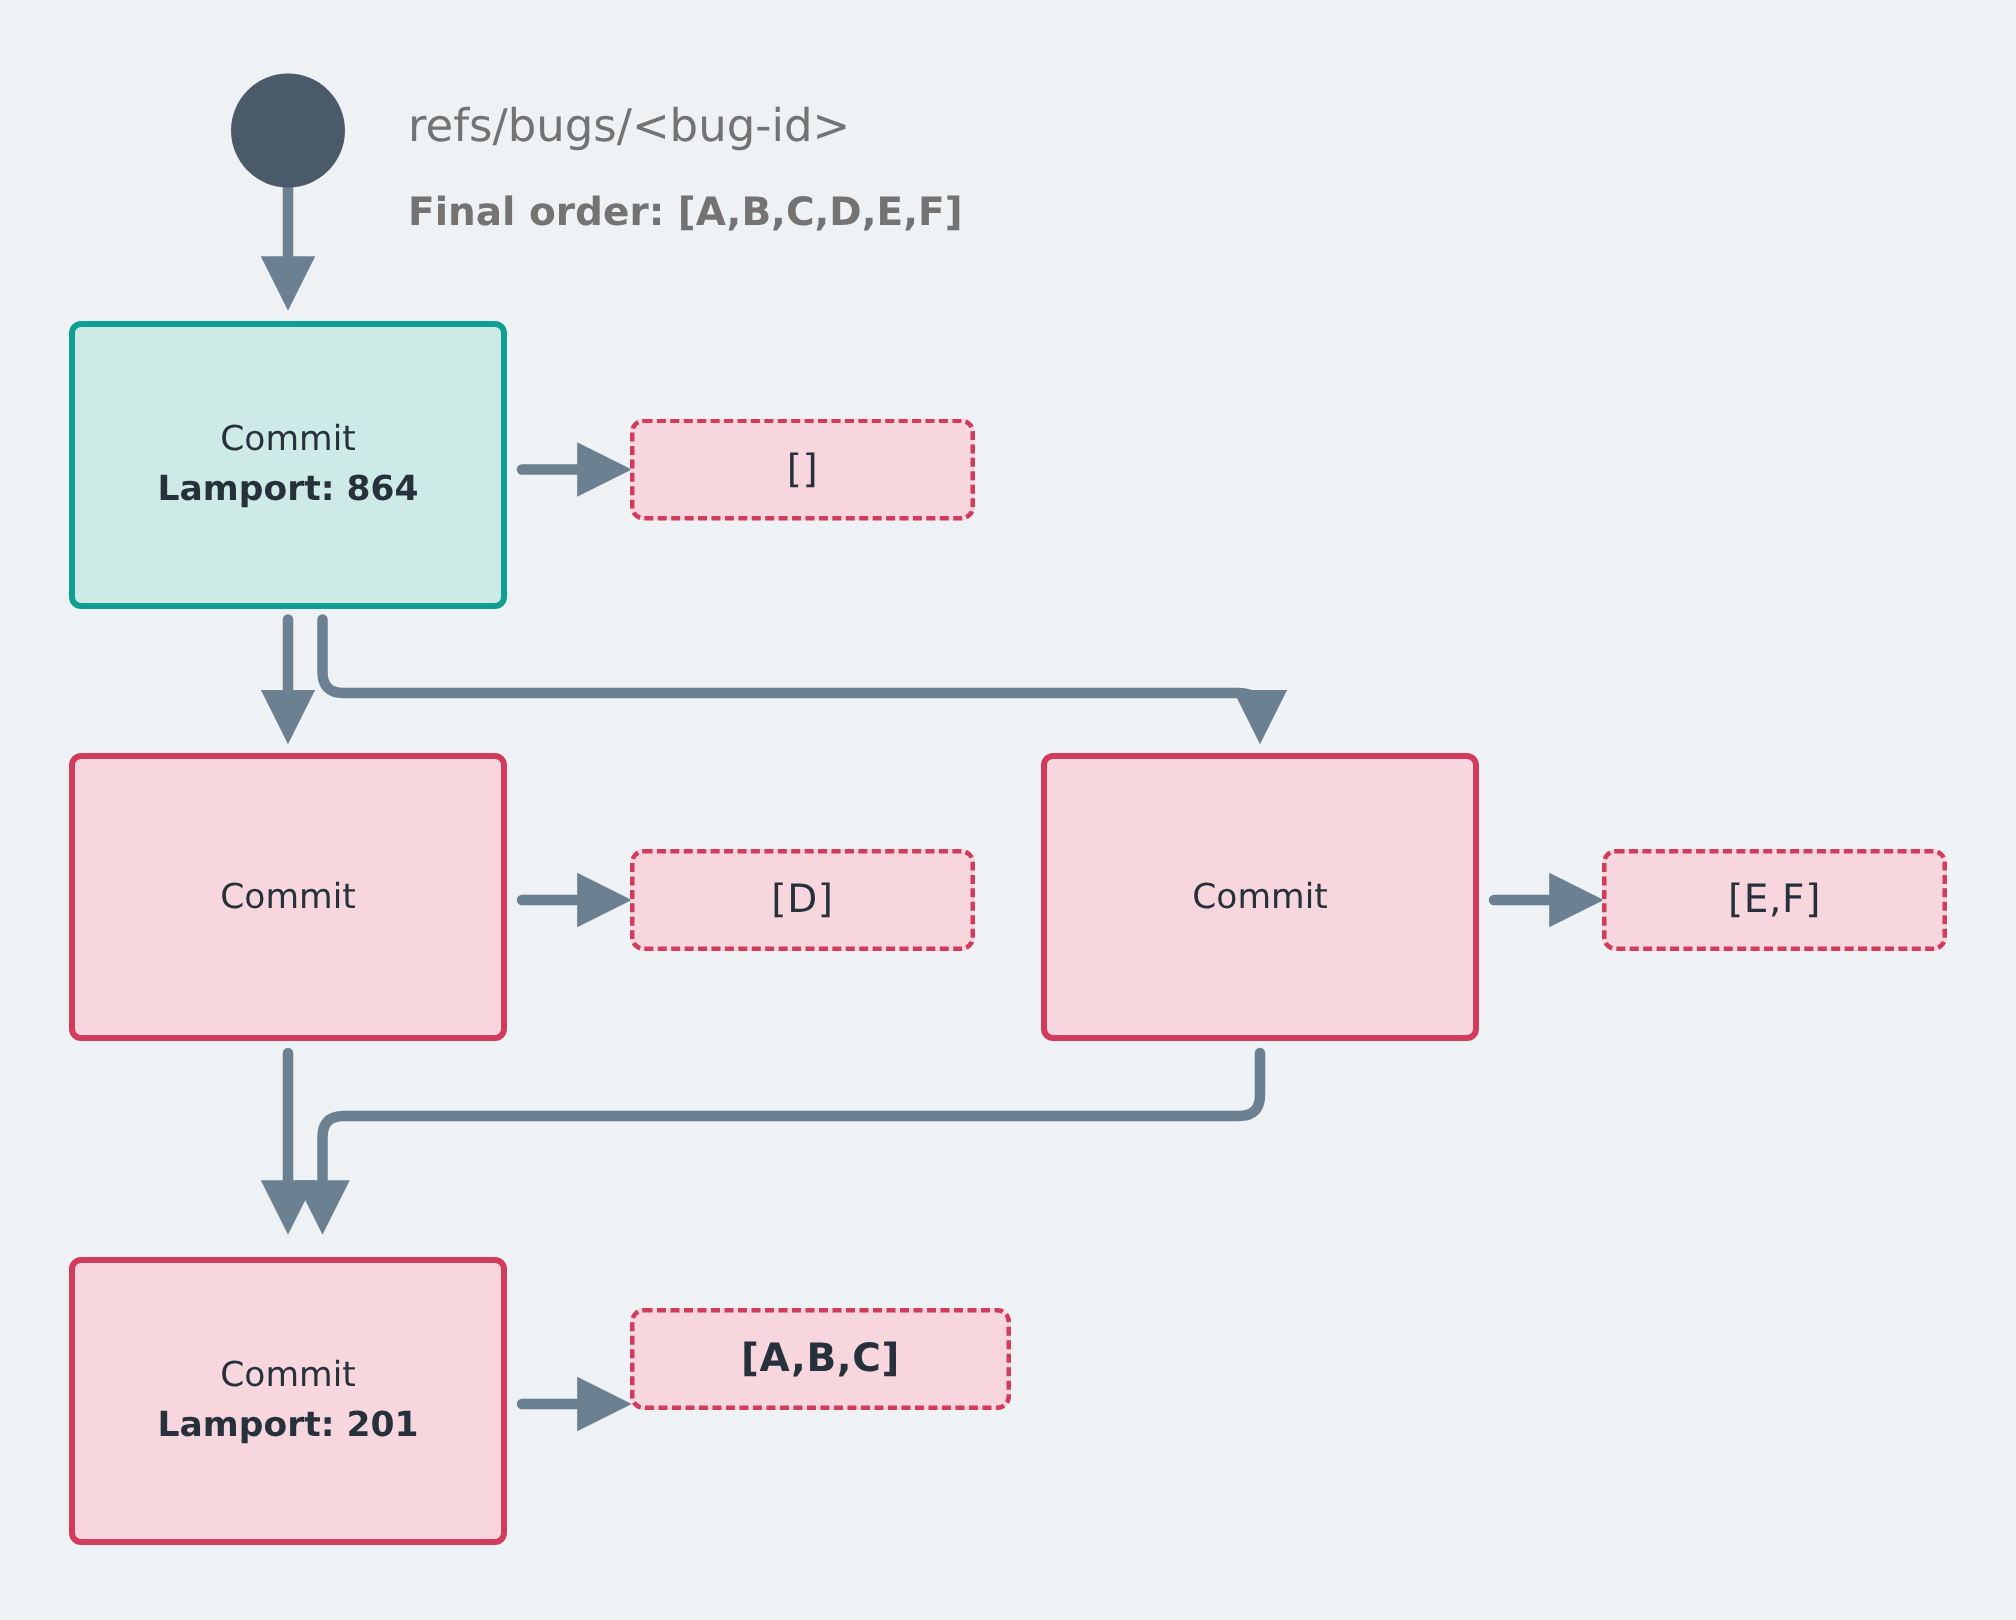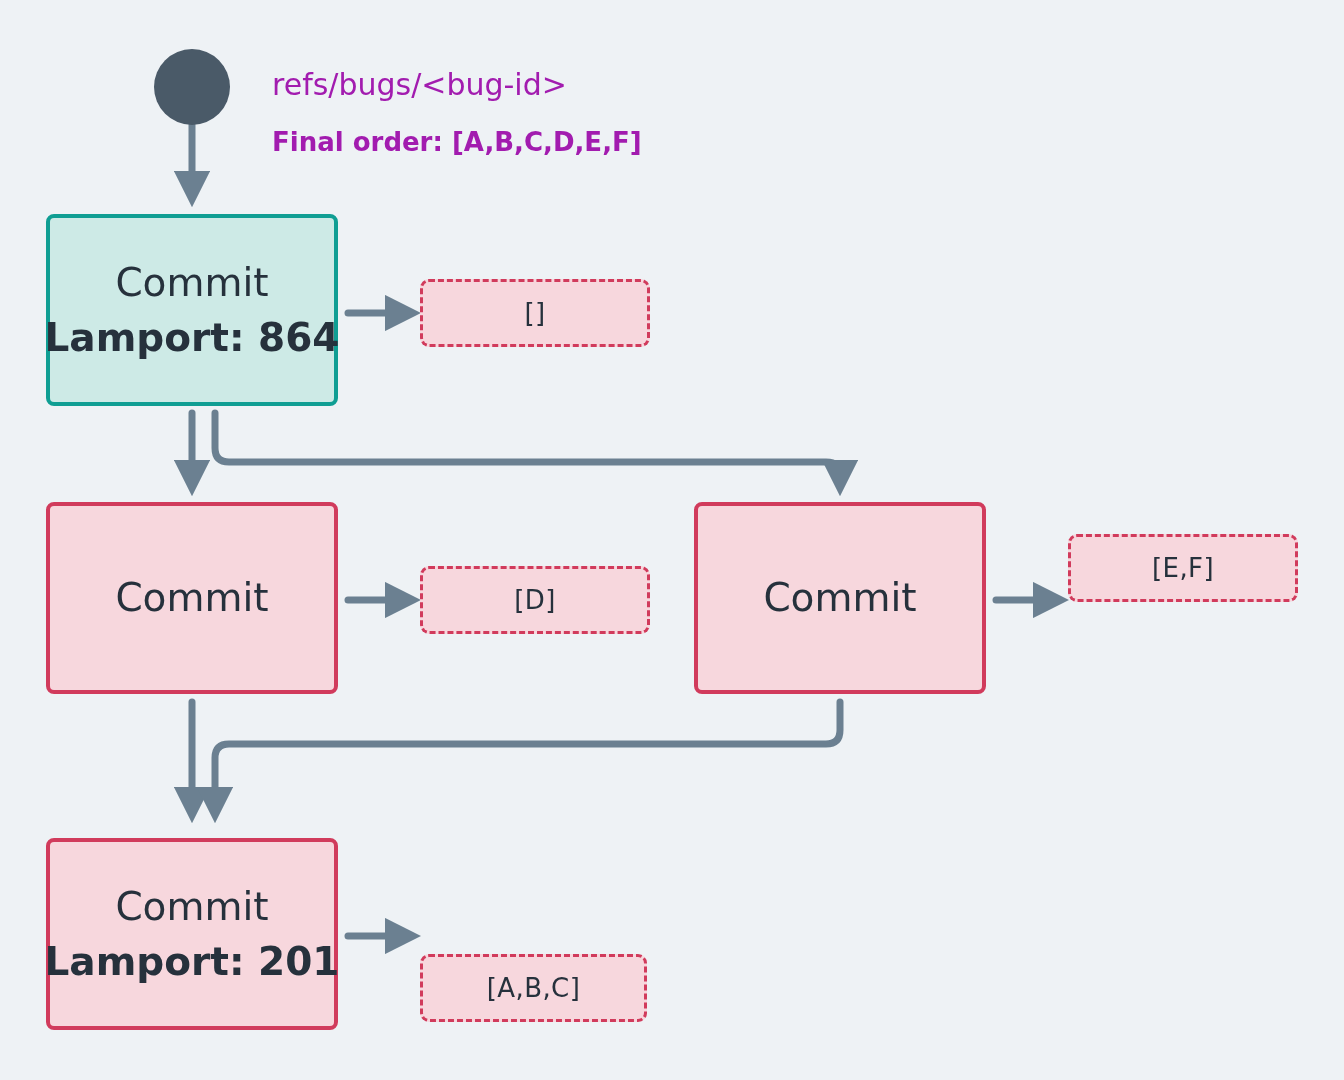--- a/index.html
+++ b/index.html
@@ -35,21 +35,21 @@
     align-items: center;
     justify-content: center;
     border-radius: 8px;
     color: #26313c;
     line-height: 1.42;
   }
 
   .commit-node {
     border-width: 4px;
     border-style: solid;
-    font-size: 39px;
+    font-size: 23px;
   }
   .commit-node.teal {
     background: #cdeae6;
     border-color: #0f9e93;
   }
   .commit-node.pink {
     background: #f7d7dd;
     border-color: #d13b5c;
   }
   .commit-node .line2 { white-space: nowrap; font-weight: bold; }
@@ -65,21 +65,21 @@
   .root-dot {
     position: absolute;
     width: 76px;
     height: 76px;
     border-radius: 50%;
     background: #4a5a68;
   }
 
   .header-text {
     position: absolute;
-    color: #a21caf;
+    color: #737373;
     white-space: nowrap;
   }
   .ref-label {
     font-size: 30px;
     font-weight: 400;
   }
   .final-order-label {
     font-size: 26px;
     font-weight: 700;
   }
@@ -130,22 +130,22 @@
   <div class="node commit-node pink" style="left:46px; top:502px; width:292px; height:192px;">
     <span class="line1">Commit</span>
   </div>
 
   <div class="node payload-node" style="left:420px; top:566px; width:230px; height:68px;">[D]</div>
 
   <div class="node commit-node pink" style="left:694px; top:502px; width:292px; height:192px;">
     <span class="line1">Commit</span>
   </div>
 
-  <div class="node payload-node" style="left:1068px; top:534px; width:230px; height:68px;">[E,F]</div>
+  <div class="node payload-node" style="left:1068px; top:566px; width:230px; height:68px;">[E,F]</div>
 
   <div class="node commit-node pink" style="left:46px; top:838px; width:292px; height:192px;">
     <span class="line1">Commit</span>
     <span class="line2">Lamport: 201</span>
   </div>
 
-  <div class="node payload-node" style="left:420px; top:954px; width:227px; height:68px;">[A,B,C]</div>
+  <div class="node payload-node" style="left:420px; top:872px; width:254px; height:68px;font-weight:bold;">[A,B,C]</div>
 
 </div>
 
 </body></html>

